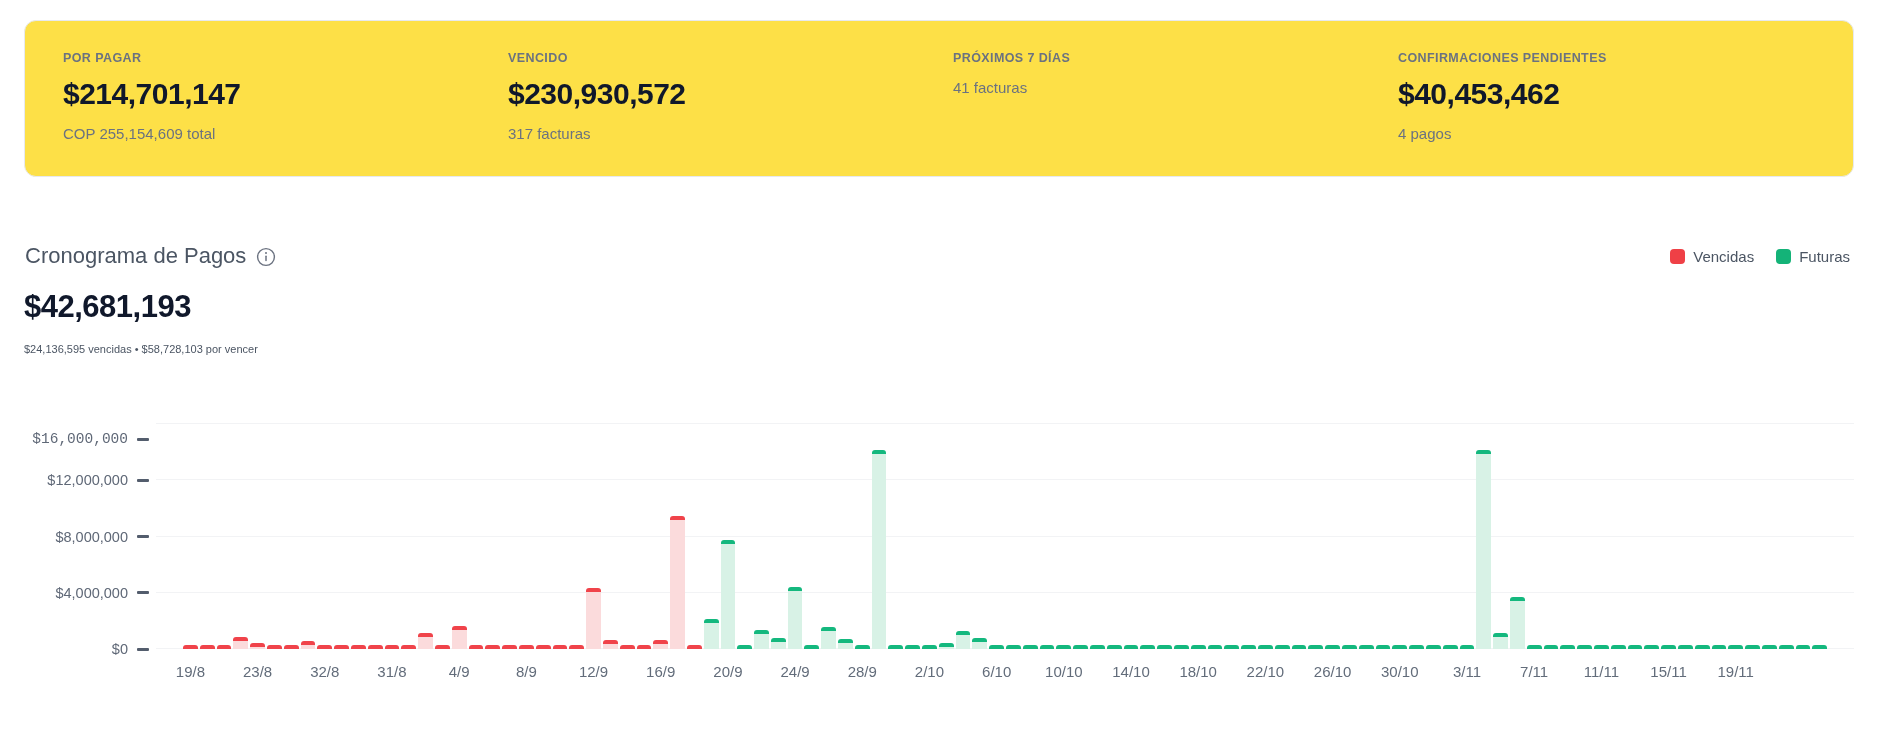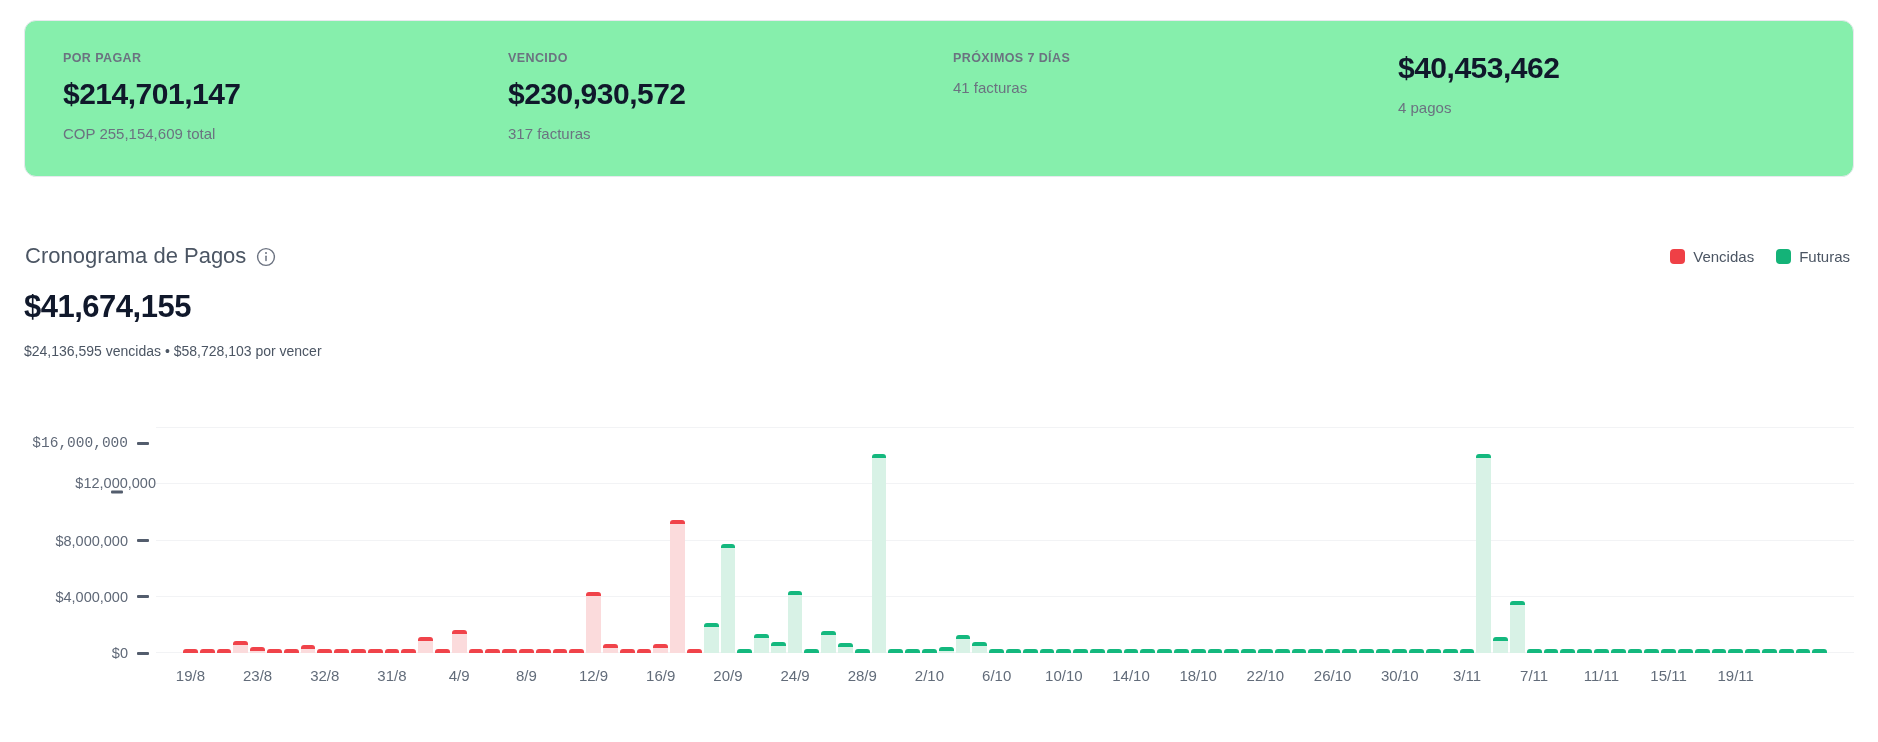--- a/index.html
+++ b/index.html
@@ -6,21 +6,21 @@
   html,body { margin:0; padding:0; background:#ffffff; }
   body {
     width:1878px; height:742px; overflow:hidden;
     font-family:"Liberation Sans", sans-serif;
     color:#151c2c;
     padding:20px 24px 0 24px;
   }
 
   
   .kpi-card {
-    border:1px solid #e7e9ee; border-radius:12px; background:#86efac;
+    border:1px solid #e7e9ee; border-radius:12px; background:#fde047;
     display:grid; grid-template-columns:repeat(4,1fr);
     padding:30px 22px 34px 26px;
   }
   .kpi { padding-left:12px; }
   .kpi-label {
     font-size:12.5px; font-weight:bold; color:#6b7280;
     text-transform:uppercase; letter-spacing:0.4px; margin-bottom:12px;
   }
   .kpi-value { font-size:30px; font-weight:bold; color:#10182b; letter-spacing:-0.5px; }
   .kpi-sub { font-size:15px; color:#6b7280; margin-top:14px; }
@@ -32,21 +32,21 @@
   }
   .title-wrap { display:flex; align-items:center; gap:10px; }
   .section-title { font-size:22px; color:#4b5563; }
   .info-icon { display:inline-flex; cursor:pointer; margin-top:2px; }
   .legend { display:flex; align-items:center; gap:22px; }
   .legend-item { display:flex; align-items:center; gap:8px; cursor:default; }
   .legend-swatch { width:15px; height:15px; border-radius:4px; display:inline-block; }
   .legend-label { font-size:15px; color:#4b5563; }
 
   .schedule-total { font-size:31px; font-weight:bold; color:#10182b; margin-top:20px; letter-spacing:-0.5px; }
-  .schedule-subtitle { font-size:14px; color:#4b5563; margin-top:18px; }
+  .schedule-subtitle { font-size:11px; color:#4b5563; margin-top:18px; }
 
   
   .chart { display:flex; margin-top:46px; }
   .y-axis { position:relative; width:132px; height:248px; flex:none; }
   .y-tick {
     position:absolute; right:0; display:flex; align-items:center;
     transform:translateY(50%);
   }
   .y-tick-label { font-size:14.5px; color:#5f6877; }
   .y-tick-dash { width:12px; height:3px; background:#535d6d; border-radius:1px; margin-left:9px; margin-right:7px; }
@@ -77,20 +77,21 @@
   <div class="kpi">
     <div class="kpi-label">VENCIDO</div>
     <div class="kpi-value">$230,930,572</div>
     <div class="kpi-sub">317 facturas</div>
   </div>
   <div class="kpi">
     <div class="kpi-label">PRÓXIMOS 7 DÍAS</div>
     <div class="kpi-sub">41 facturas</div>
   </div>
   <div class="kpi">
+    <div class="kpi-label">CONFIRMACIONES PENDIENTES</div>
     <div class="kpi-value">$40,453,462</div>
     <div class="kpi-sub">4 pagos</div>
   </div>
 </div>
 
 <div class="section-head">
   <div class="title-wrap">
     <span class="section-title">Cronograma de Pagos</span>
     <span class="info-icon">
       <svg width="20" height="20" viewBox="0 0 20 20">
@@ -105,38 +106,38 @@
       <span class="legend-swatch" style="background: rgb(239, 64, 70);"></span>
       <span class="legend-label">Vencidas</span>
     </span>
     <span class="legend-item">
       <span class="legend-swatch" style="background: rgb(20, 179, 120);"></span>
       <span class="legend-label">Futuras</span>
     </span>
   </div>
 </div>
 
-<div class="schedule-total">$41,674,155</div>
+<div class="schedule-total">$42,681,193</div>
 <div class="schedule-subtitle">$24,136,595 vencidas • $58,728,103 por vencer</div>
 
 <div class="chart">
   <div class="y-axis">
       <div class="y-tick" style="bottom: 0px;">
         <span class="y-tick-label">$0</span>
         <span class="y-tick-dash"></span>
       </div>
       <div class="y-tick" style="bottom: 56.25px;">
         <span class="y-tick-label">$4,000,000</span>
         <span class="y-tick-dash"></span>
       </div>
       <div class="y-tick" style="bottom: 112.5px;">
         <span class="y-tick-label">$8,000,000</span>
         <span class="y-tick-dash"></span>
       </div>
-      <div class="y-tick" style="bottom: 168.75px; flex-direction: column;">
+      <div class="y-tick" style="bottom: 168.75px;">
         <span class="y-tick-label">$12,000,000</span>
         <span class="y-tick-dash"></span>
       </div>
       <div class="y-tick" style="bottom: 210px; font-family: Liberation Mono, monospace;">
         <span class="y-tick-label">$16,000,000</span>
         <span class="y-tick-dash"></span>
       </div>
     </div>
   <div class="plot">
     <div class="gridline" style="bottom: 0px;"></div>

